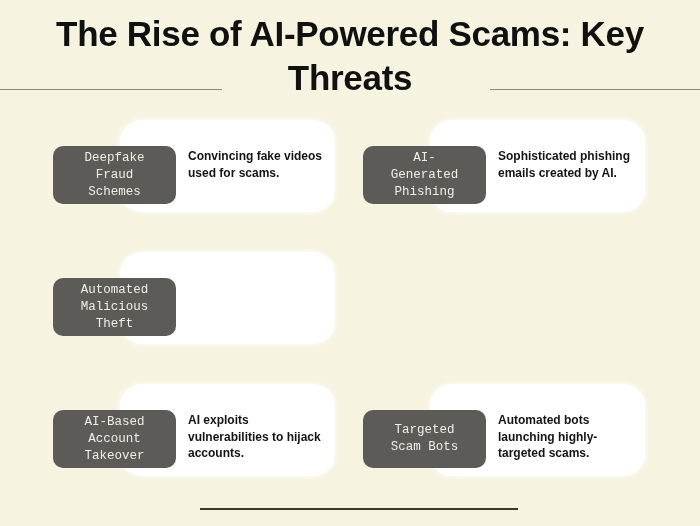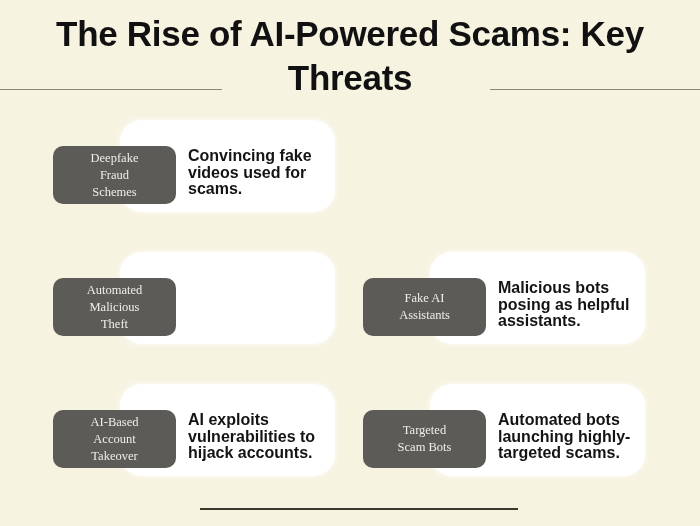--- a/index.html
+++ b/index.html
@@ -95,30 +95,30 @@
     justify-content: center;
     box-sizing: border-box;
     padding: 0 6px;
   }
   .card-badge-label {
     color: #efeee9;
     font-size: 12.5px;
     line-height: 17px;
     text-align: center;
     font-weight: normal;
-    font-family: Liberation Serif, serif;
+    font-family: Liberation Mono, monospace;
     white-space: pre-line;
   }
   .card-desc {
     position: absolute;
     left: 135px;
     top: 28px;
     width: 140px;
     color: #141414;
-    font-size: 16px;
+    font-size: 12px;
     line-height: 16.5px;
     font-weight: bold;
     font-family: "Liberation Sans", sans-serif;
   }
 
   
   .rule-bottom {
     position: absolute;
     left: 200px;
     top: 508px;
@@ -141,38 +141,39 @@
   <div class="card card-col-0 card-row-0">
     <div class="card-panel"></div>
     <div class="card-badge">
       <span class="card-badge-label">Deepfake
 Fraud
 Schemes</span>
     </div>
     <div class="card-desc">Convincing fake videos used for scams.</div>
   </div>
 
+  <div class="card card-col-1 card-row-0">
+    <div class="card-panel"></div>
+    <div class="card-badge">
+      <span class="card-badge-label">AI-
+Generated
+Phishing</span>
+    </div>
+    <div class="card-desc">Sophisticated phishing emails created by AI.</div>
+  </div>
 
   <div class="card card-col-0 card-row-1">
     <div class="card-panel"></div>
     <div class="card-badge">
       <span class="card-badge-label">Automated
 Malicious
 Theft</span>
     </div>
   </div>
 
-  <div class="card card-col-1 card-row-1">
-    <div class="card-panel"></div>
-    <div class="card-badge">
-      <span class="card-badge-label">Fake AI
-Assistants</span>
-    </div>
-    <div class="card-desc">Malicious bots posing as helpful assistants.</div>
-  </div>
 
   <div class="card card-col-1 card-row-2">
     <div class="card-panel"></div>
     <div class="card-badge">
       <span class="card-badge-label">Targeted
 Scam Bots</span>
     </div>
     <div class="card-desc">Automated bots launching highly-targeted scams.</div>
   </div>
 

